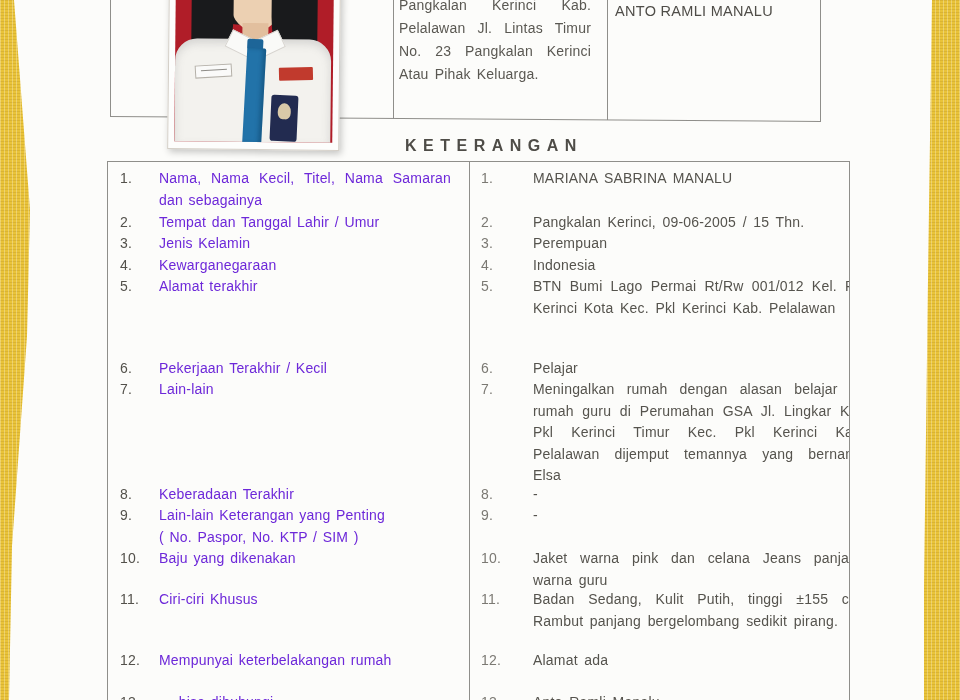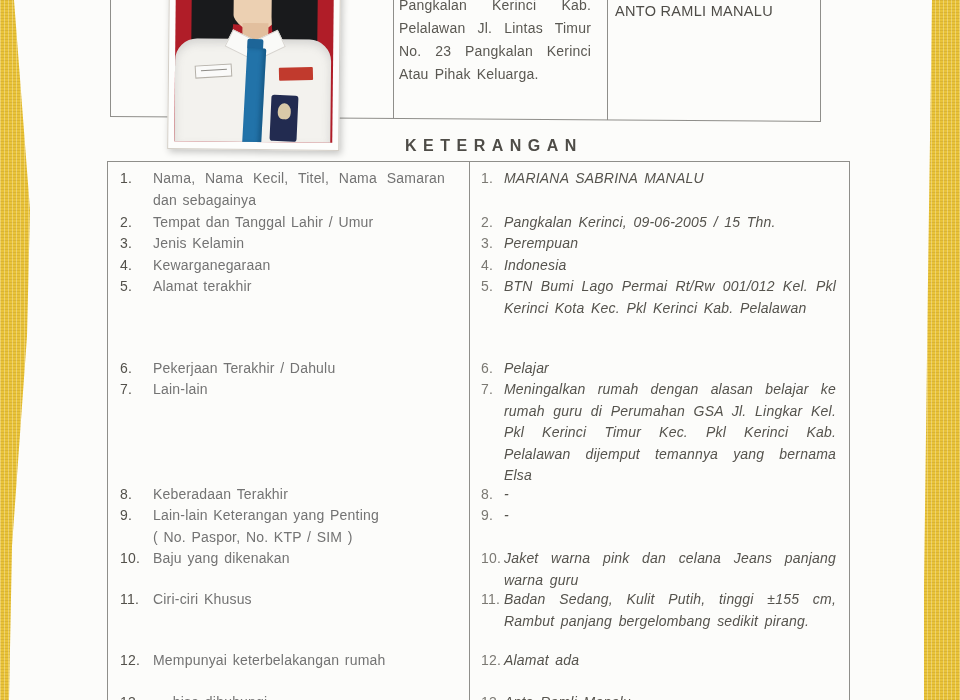--- a/index.html
+++ b/index.html
@@ -84,25 +84,25 @@
 
   
   .main-table{
     position:absolute;left:107px;top:161px;width:741px;height:539px;
     border-left:1px solid #8f8e8a;border-right:1px solid #8f8e8a;border-top:1px solid #8f8e8a;
     overflow:hidden;font-size:14px;line-height:21.5px;letter-spacing:.2px;
   }
   .main-table .divider{position:absolute;left:361px;top:0;width:1px;height:539px;background:#8f8e8a;}
   .row{position:absolute;left:0;width:741px;}
   .num-l{position:absolute;left:12px;width:30px;color:#53514b;}
-  .label-l{position:absolute;left:45px;width:292px;text-align:justify;
-    white-space:pre-line;word-spacing:1.5px;color:#737373;}
+  .label-l{position:absolute;left:51px;width:292px;text-align:justify;
+    white-space:pre-line;word-spacing:1.5px;color:#6d28d9;}
   .num-r{position:absolute;left:373px;width:30px;color:#7b7973;}
-  .value-r{position:absolute;left:396px;width:332px;text-align:justify;
-    word-spacing:2.5px;color:#55534d;font-style:italic;}
+  .value-r{position:absolute;left:425px;width:332px;text-align:justify;
+    word-spacing:2.5px;color:#55534d;}
 </style>
 </head>
 <body>
 
 <div class="fabric fabric-left"></div>
 <div class="fabric fabric-right"></div>
 
 <div class="vline" style="left:110px;top:0;height:117px"></div>
 <div class="vline" style="left:393px;top:0;height:119px"></div>
 <div class="vline" style="left:607px;top:0;height:120px"></div>
@@ -169,21 +169,21 @@
 
   <div class="row" style="top:114px">
     <span class="num-l">5.</span>
     <div class="label-l">Alamat terakhir</div>
     <span class="num-r">5.</span>
     <div class="value-r">BTN Bumi Lago Permai Rt/Rw 001/012 Kel. Pkl Kerinci Kota Kec. Pkl Kerinci Kab. Pelalawan</div>
   </div>
 
   <div class="row" style="top:196px">
     <span class="num-l">6.</span>
-    <div class="label-l">Pekerjaan Terakhir / Dahulu</div>
+    <div class="label-l">Pekerjaan Terakhir / Kecil</div>
     <span class="num-r">6.</span>
     <div class="value-r">Pelajar</div>
   </div>
 
   <div class="row" style="top:217px">
     <span class="num-l">7.</span>
     <div class="label-l">Lain-lain</div>
     <span class="num-r">7.</span>
     <div class="value-r">Meningalkan rumah dengan alasan belajar ke rumah guru di Perumahan GSA Jl. Lingkar Kel. Pkl Kerinci Timur Kec. Pkl Kerinci Kab. Pelalawan dijemput temannya yang bernama Elsa</div>
   </div>

